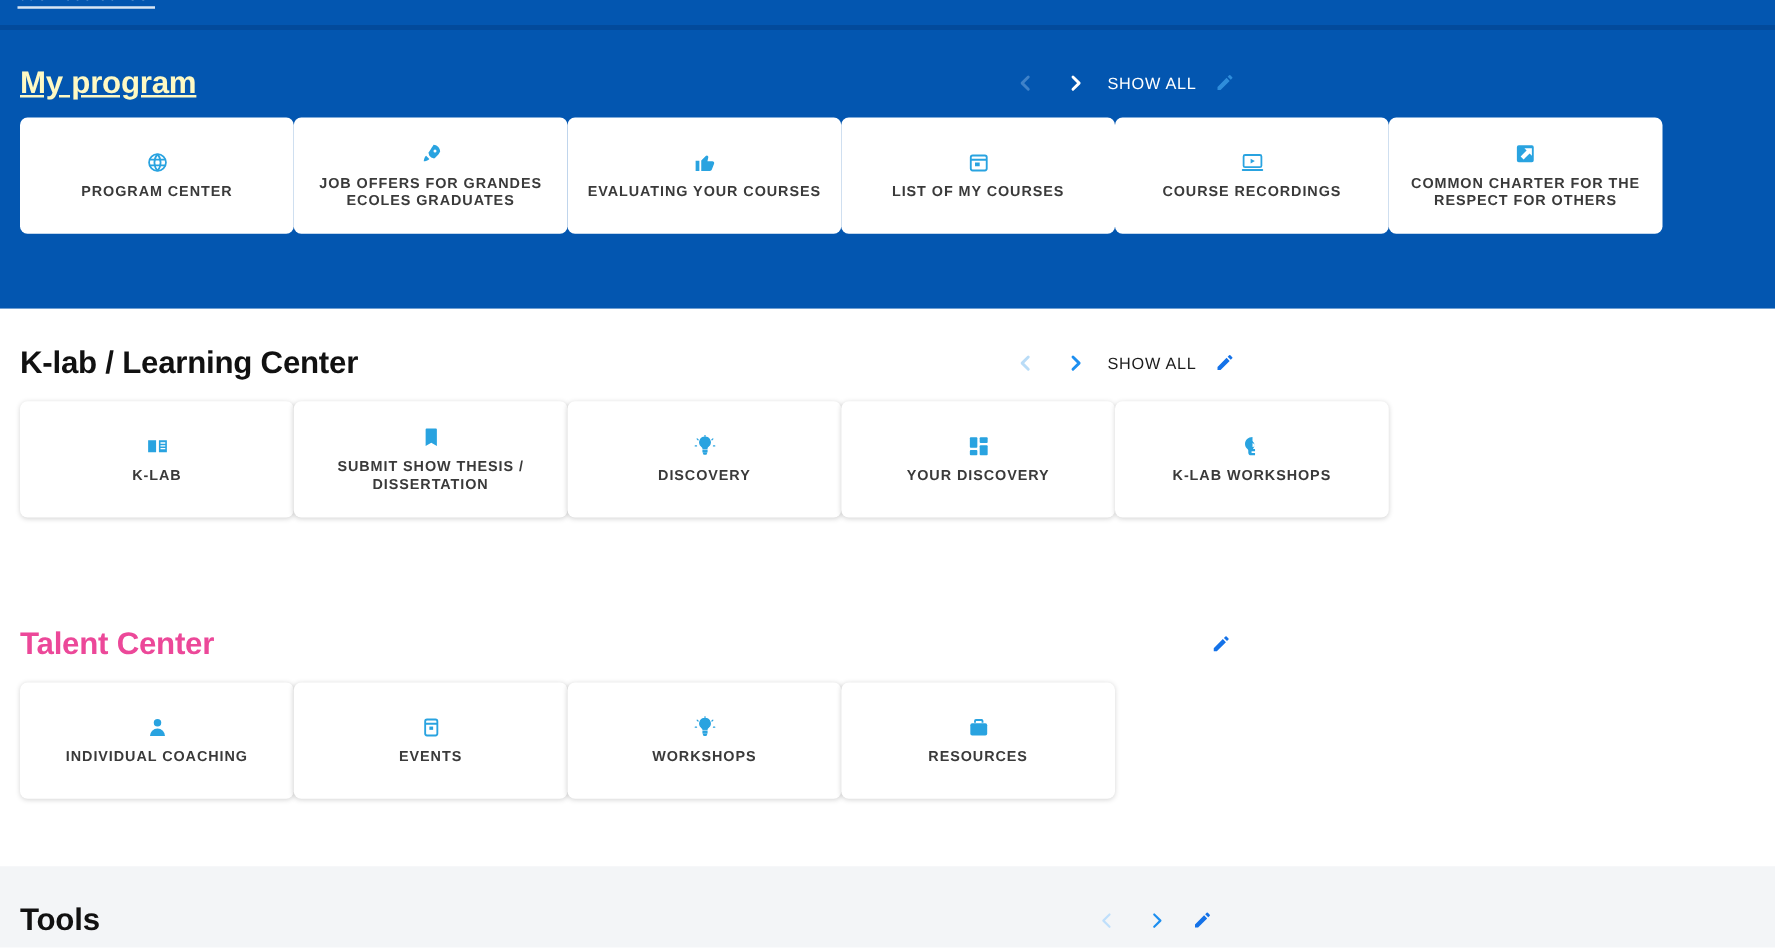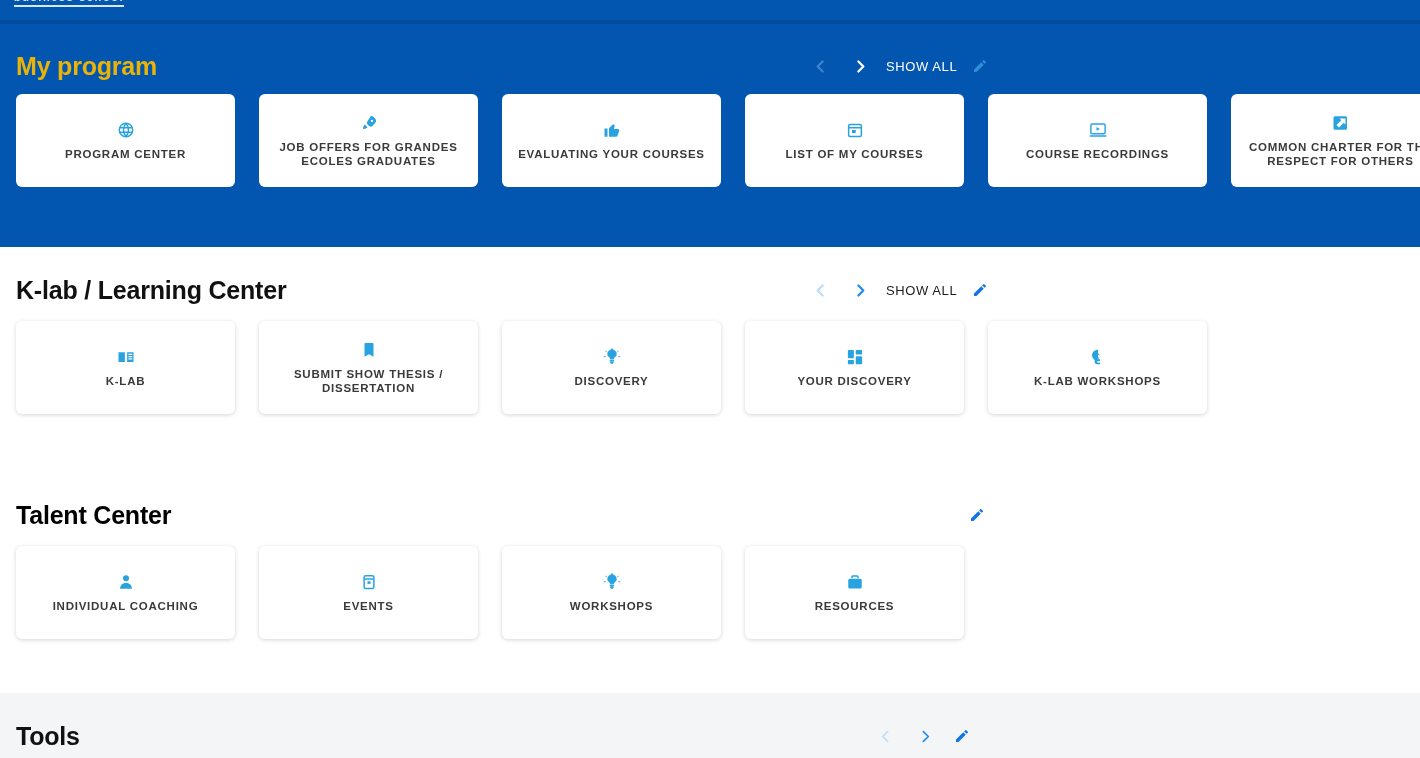--- a/index.html
+++ b/index.html
@@ -70,21 +70,20 @@
   }
   .pencil {
     width:34px; height:34px;
     display:flex; align-items:center; justify-content:center;
   }
   .pencil svg { width:16px; height:16px; }
 
   
   .cards {
     display:flex;
-    gap:24px;
     padding-bottom:8px;
   }
   .card {
     width:219px;
     min-width:219px;
     height:93px;
     background:#ffffff;
     border-radius:6px;
     display:flex;
     flex-direction:column;
@@ -103,39 +102,39 @@
     text-align:center;
     line-height:14px;
     padding:0 8px;
   }
 
   
   #sec-program {
     background:#0356b0;
     padding:14px 16px 52px 16px;
   }
-  #sec-program .section-title { color:#eab308; }
+  #sec-program .section-title { color:#fef9c3;text-decoration:underline; }
   #sec-program .section-head { height:56px; }
   #sec-program .showall { color:#ffffff; }
   #sec-program .chev-prev svg { stroke:#3f82c9; }
   #sec-program .chev-next svg { stroke:#ffffff; }
   #sec-program .pencil svg { fill:#2f8ddb; }
   #sec-program .card { box-shadow:none; }
 
   
   #sec-klab { background:#ffffff; padding:12px 16px 46px 16px; }
   #sec-klab .section-title { color:#111111; }
   #sec-klab .showall { color:#1c1c1c; }
   #sec-klab .chev-prev svg { stroke:#b9dcf7; }
   #sec-klab .chev-next svg { stroke:#1d8ff0; }
   #sec-klab .pencil svg { fill:#1472e8; }
 
   
   #sec-talent { background:#ffffff; padding:16px 16px 46px 16px; }
-  #sec-talent .section-title { color:#000000; }
+  #sec-talent .section-title { color:#ec4899; }
   #sec-talent .head-ctrls { left:944px; }
 
   
   #sec-tools {
     background:#f3f5f7;
     padding:14px 16px 0 16px;
     height:122px;
   }
   #sec-tools .section-title { color:#111111; }
   #sec-tools .section-head { height:58px; }

